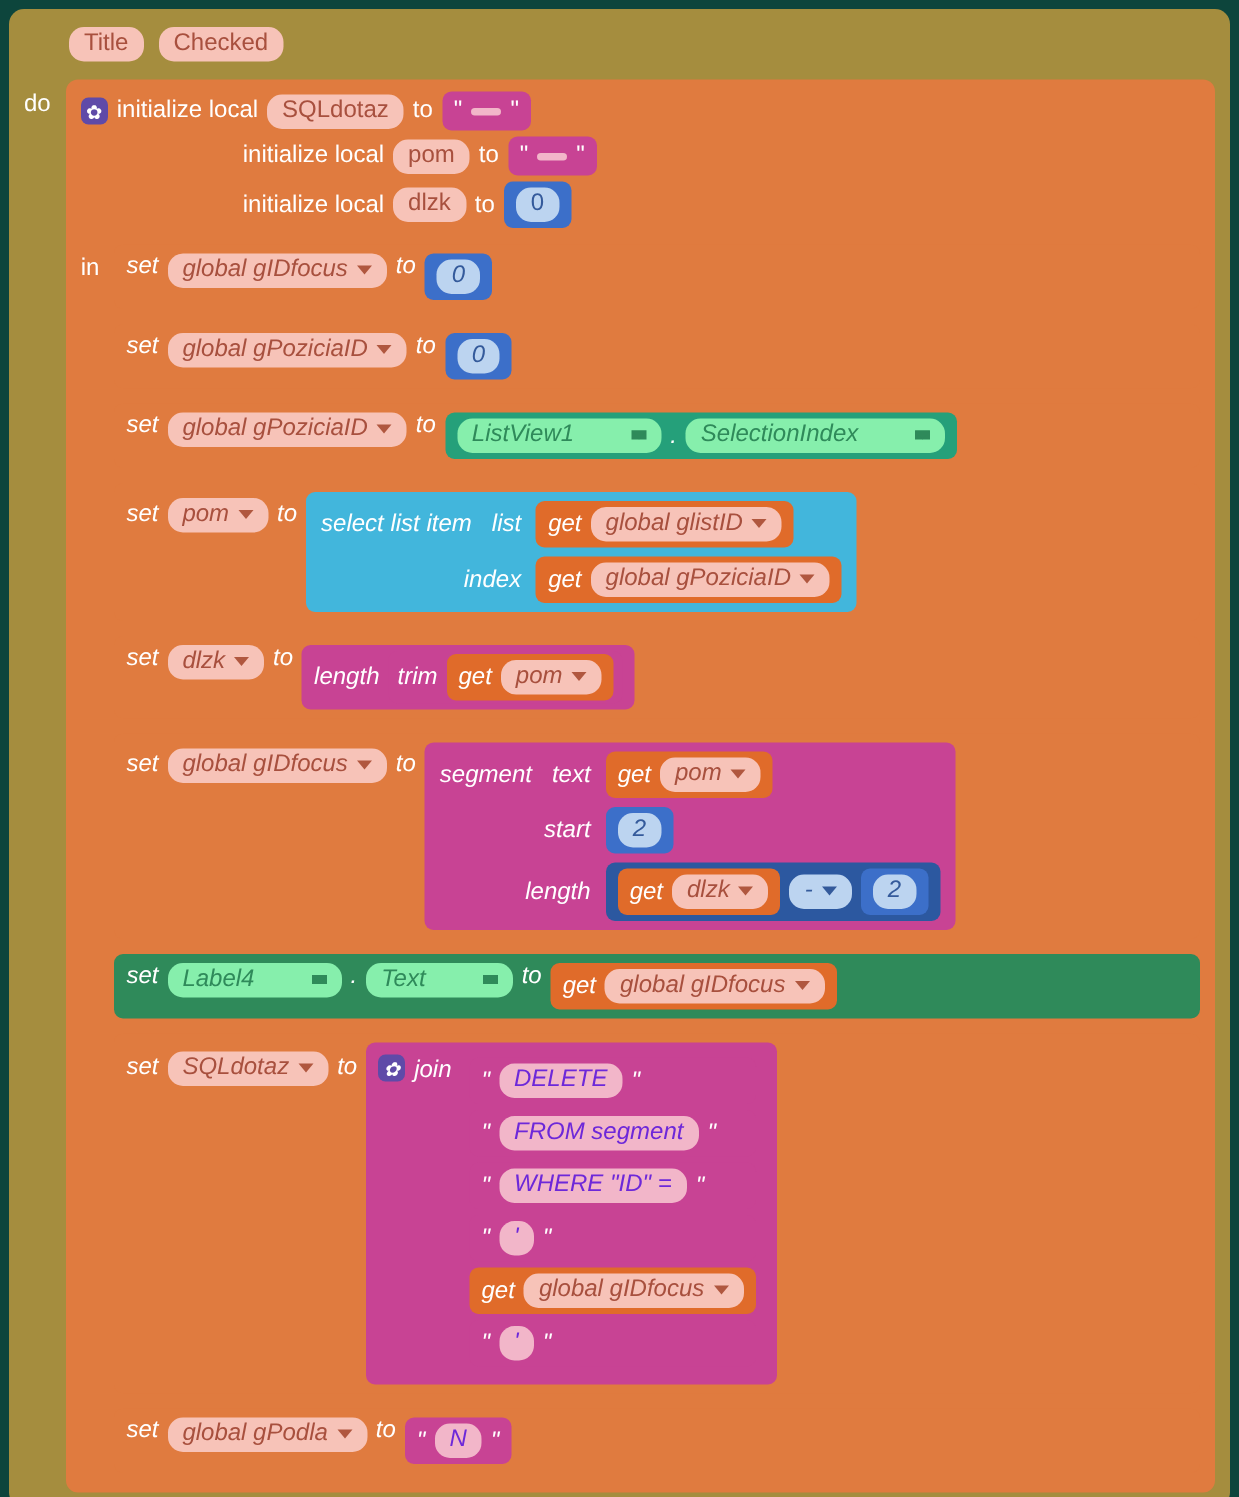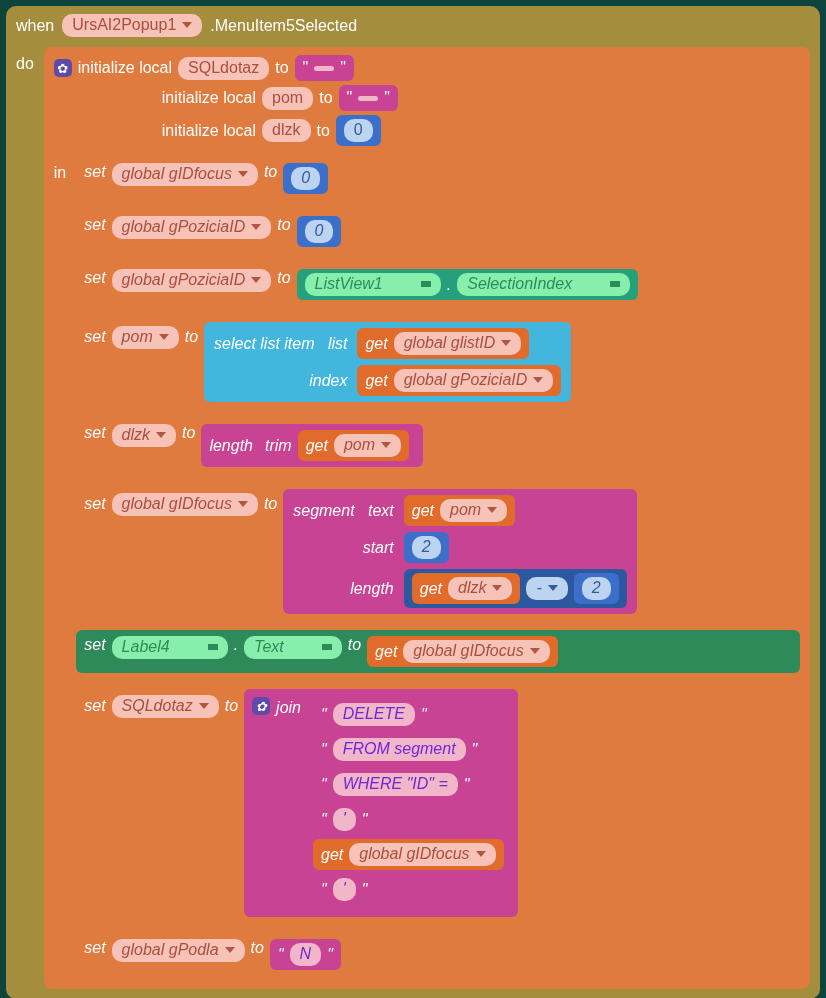--- a/index.html
+++ b/index.html
@@ -148,29 +148,25 @@
     gap:6px 10px;
     align-items:center;
     text-align:center;
   }
 </style>
 </head>
 <body>
 
 <div class="outer">
 
-  <div class="header-row">
-    <span class="when-label">when</span>
-    <span class="chip">
-      <span>UrsAI2Popup1</span>
-        <span class="dd"></span>
-    </span>
-    <span class="txt">.MenuItem5Selected</span>
+
+  <div class="param-row">
+    <span class="chip">Title</span>
+    <span class="chip">Checked</span>
   </div>
-
 
   <div style="display:flex; gap:10px; align-items:flex-start; margin-top:6px;">
     <span class="do-label" style="margin-top:12px;">do</span>
 
     <div class="body-orange" style="flex:1;">
 
       <div class="row">
         <span class="gear"></span>
         <span class="txt">initialize local</span>
         <span class="chip">SQLdotaz</span>

